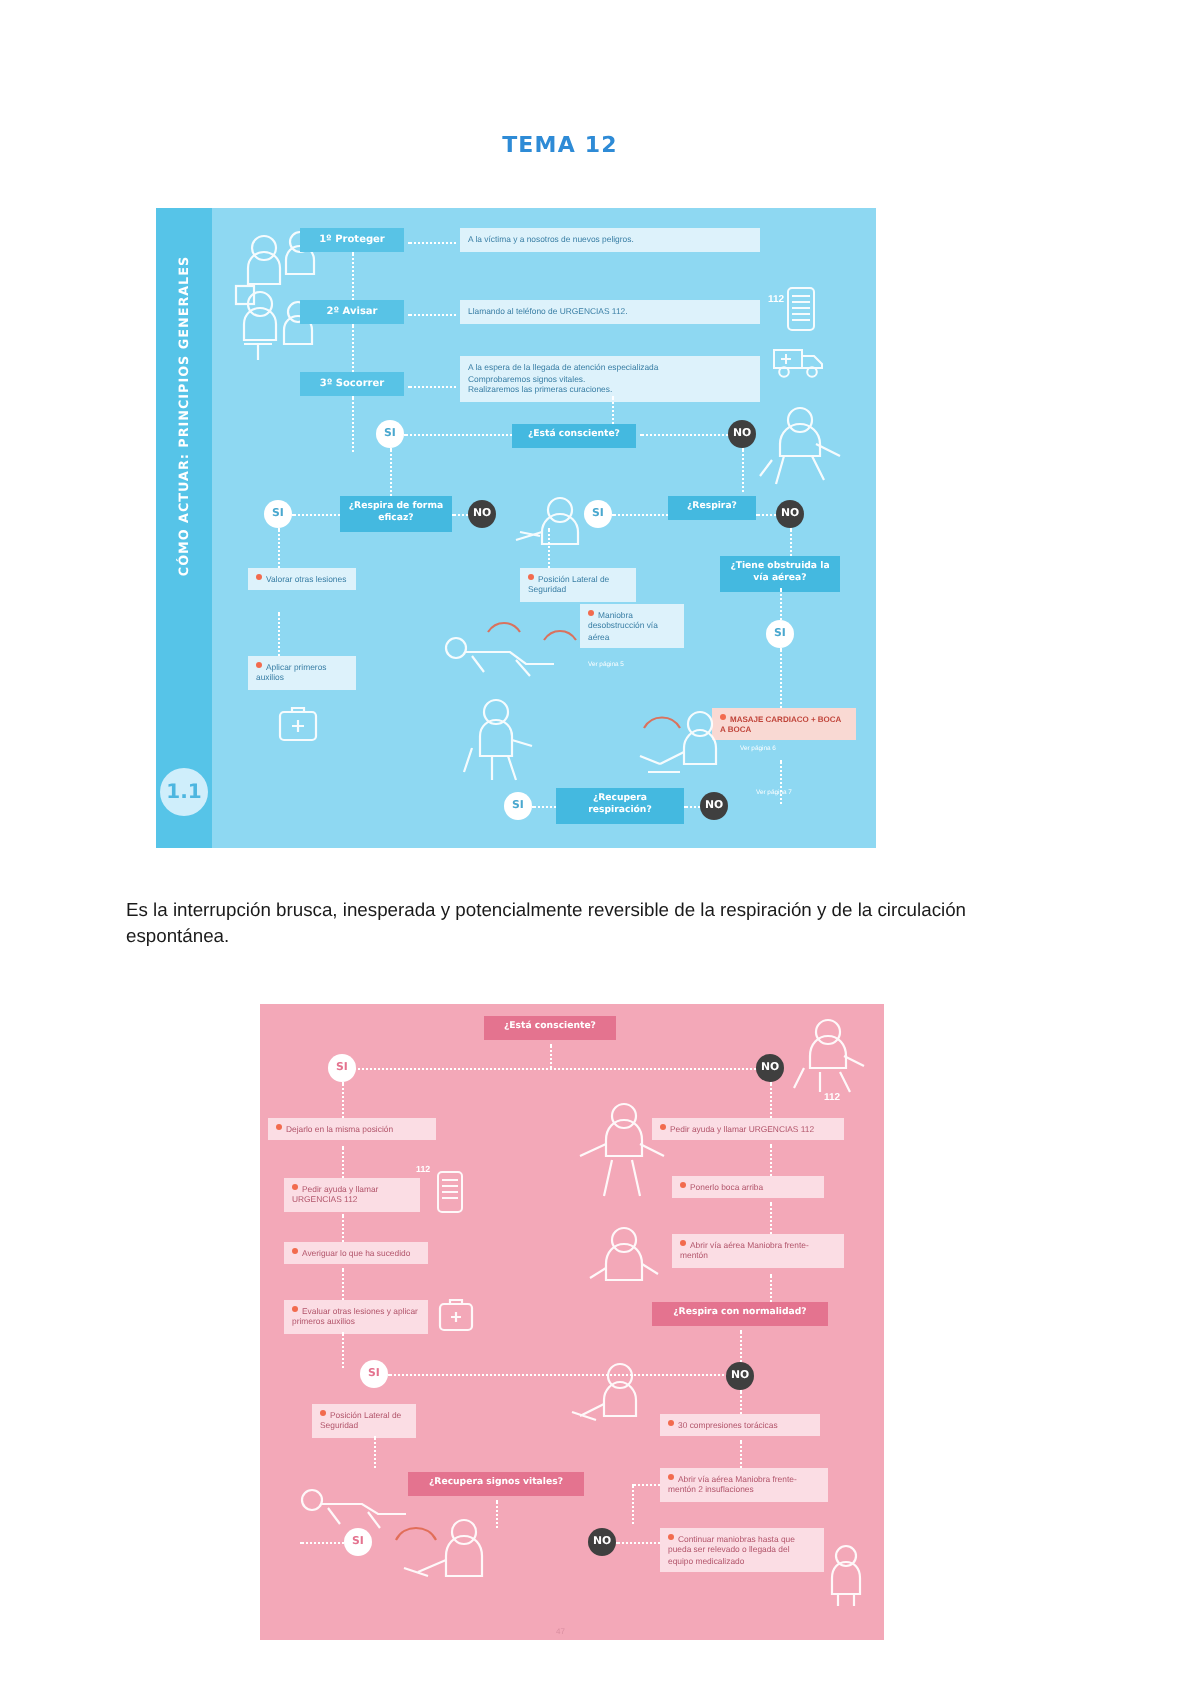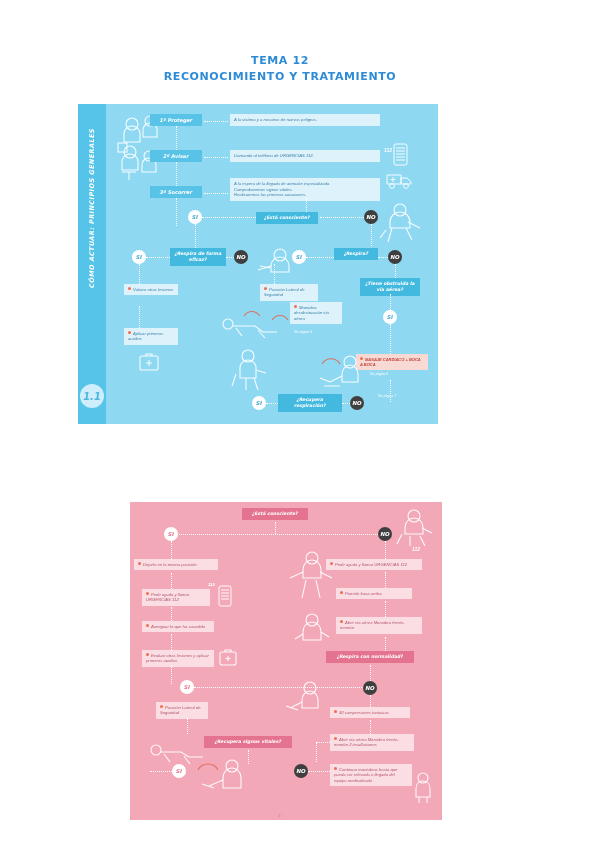--- a/index.html
+++ b/index.html
@@ -3,32 +3,32 @@
 <meta charset="utf-8">
 <style>
   html,body{margin:0;padding:0;}
   body{
     width:600px;height:848px;background:#ffffff;
     font-family:"Liberation Sans", sans-serif;
     position:relative;overflow:hidden;
   }
 
   
-  .doc-header{position:absolute;left:0;top:54px;width:560px;text-align:center;}
+  .doc-header{position:absolute;left:0;top:66px;width:560px;text-align:center;}
   .doc-header .t1{
     color:#2e8bd6;font-weight:bold;font-size:11px;letter-spacing:.6px;
     font-family:"DejaVu Sans", sans-serif;
   }
   .doc-header .t2{
     color:#2e8bd6;font-weight:bold;font-size:11px;letter-spacing:.6px;margin-top:3px;
     font-family:"DejaVu Sans", sans-serif;
   }
 
   
-  .panel{position:absolute;overflow:hidden;font-style:italic;}
+  .panel{position:absolute;overflow:hidden;}
   .panel-blue{left:78px;top:104px;width:360px;height:320px;background:#8ed8f2;}
   .panel-blue .sideband{
     position:absolute;left:0;top:0;width:28px;height:320px;background:#56c4e8;
   }
   .sideband .vtext{
     position:absolute;left:-86px;top:100px;width:200px;
     transform:rotate(-90deg);transform-origin:center;
     color:#ffffff;font-weight:bold;font-size:6.4px;letter-spacing:.5px;
     text-align:center;line-height:8px;
     font-family:"DejaVu Sans", sans-serif;
@@ -98,21 +98,20 @@
   .body-text .heading{font-weight:bold;margin-left:34px;font-size:9.4px;}
   .body-text p{margin:2px 0 0 0;}
 
   .micro{font-size:3.2px;line-height:4px;}
 </style>
 </head>
 <body>
 
 <div class="doc-header">
   <div class="t1">TEMA 12</div>
-  <div class="t2">RECONOCIMIENTO Y TRATAMIENTO</div>
 </div>
 
 <div class="panel panel-blue">
 
   <div class="sideband">
     <div class="vtext">CÓMO ACTUAR: PRINCIPIOS GENERALES</div>
     <div class="numcircle">1.1</div>
   </div>
 
   <svg class="doodle" style="left:38px;top:8px;" width="58" height="70" viewBox="0 0 58 70">
@@ -267,20 +266,21 @@
 
   <div class="qbox" style="left:200px;top:290px;width:64px;">¿Recupera respiración?</div>
   <div class="yes" style="left:174px;top:292px;">SI</div>
   <div class="doth" style="left:188px;top:299px;width:12px;"></div>
   <div class="no" style="left:272px;top:292px;">NO</div>
   <div class="doth" style="left:264px;top:299px;width:8px;"></div>
   <div class="micro" style="position:absolute;left:300px;top:290px;color:#ffffff;">Ver página 7</div>
 </div>
 
 <div class="body-text">
+  <p>Es la interrupción brusca, inesperada y potencialmente reversible de la respiración y de la circulación espontánea.</p>
 </div>
 
 <div class="panel panel-pink">
 
   <div class="qbox pink" style="left:112px;top:6px;width:66px;">¿Está consciente?</div>
   <div class="dotv pk" style="left:145px;top:20px;height:12px;"></div>
   <div class="doth pk" style="left:44px;top:32px;width:212px;"></div>
 
   <div class="yes pink" style="left:34px;top:25px;">SI</div>
   <div class="no" style="left:248px;top:25px;">NO</div>

